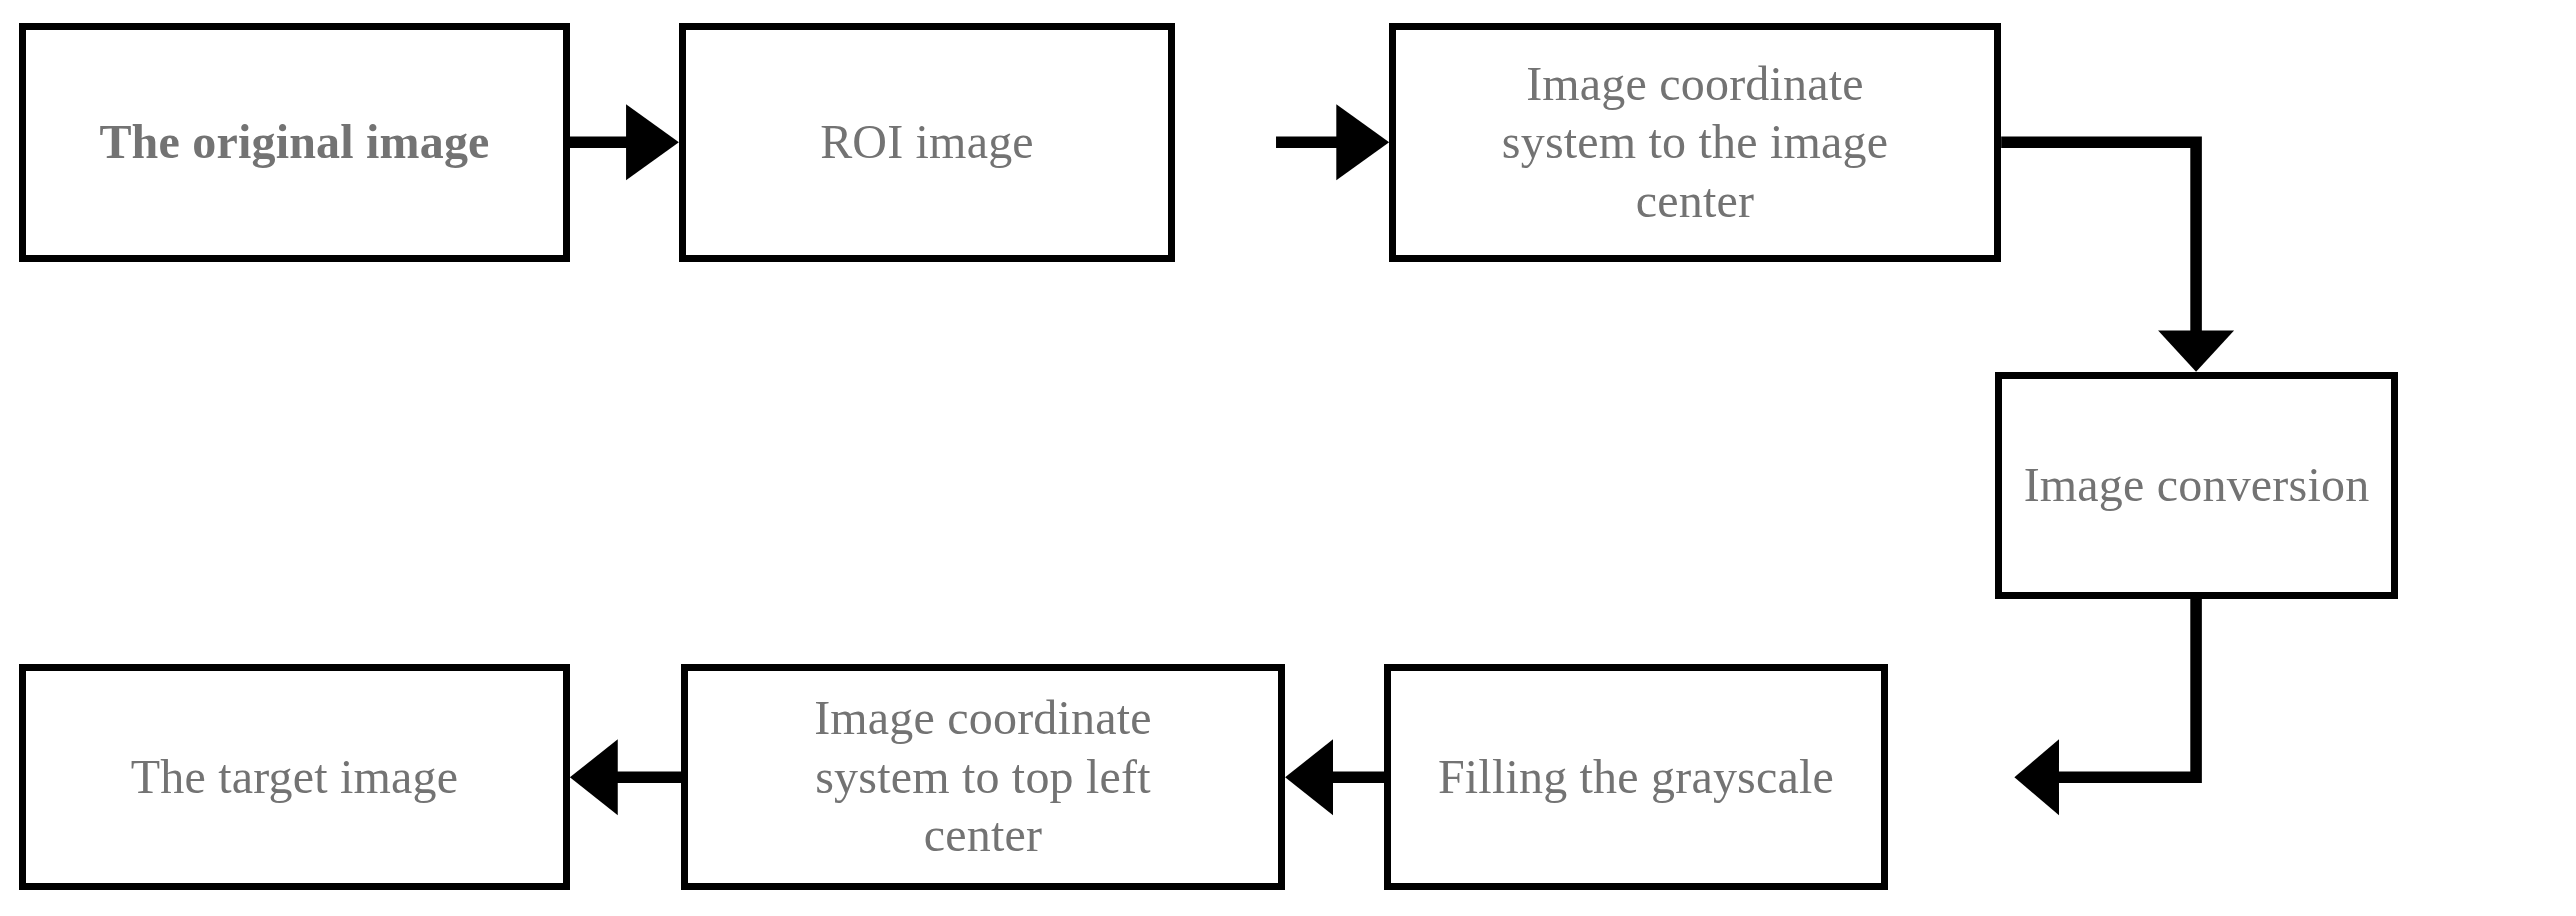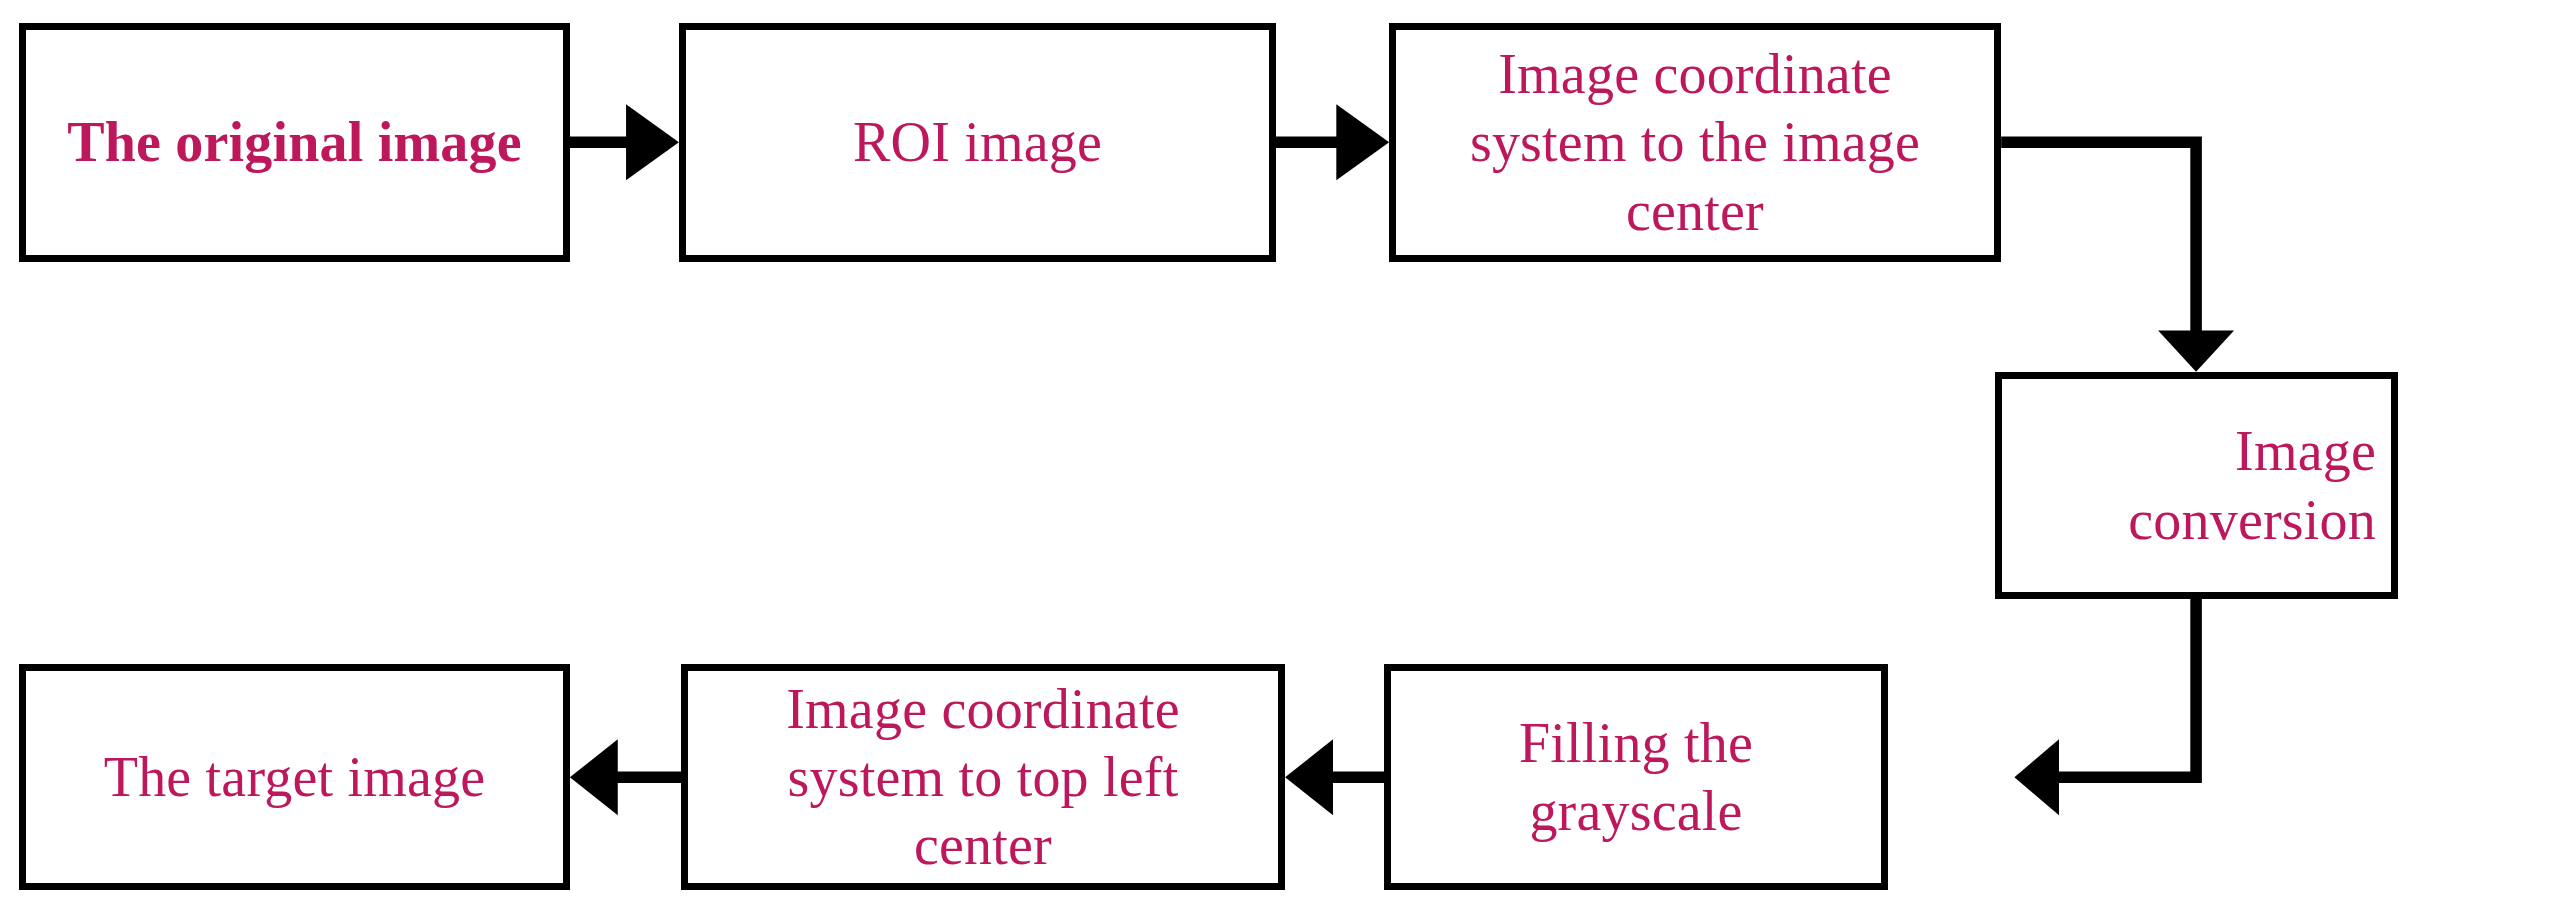--- a/index.html
+++ b/index.html
@@ -21,30 +21,30 @@
     box-sizing: border-box;
     border: 7.4px solid #000000;
     background: #ffffff;
     display: flex;
     align-items: center;
     justify-content: center;
     text-align: center;
   }
   .node-label {
     display: block;
-    color: #be185d;
-    font-size: 56px;
+    color: #737373;
+    font-size: 48px;
     line-height: 1.22;
     letter-spacing: 0.2px;
     padding: 0 15px;
     white-space: pre-line;
   }
   
   #node-original-image     { left: 19px;   top: 23px;  width: 551px; height: 239px; font-weight: bold; }
-  #node-roi-image          { left: 679px;  top: 23px;  width: 597px; height: 239px; }
+  #node-roi-image          { left: 679px;  top: 23px;  width: 496px; height: 239px; }
   #node-img-coord-center   { left: 1389px; top: 23px;  width: 612px; height: 239px; }
   #node-image-conversion   { left: 1995px; top: 372px; width: 403px; height: 227px; text-align: right; }
   #node-filling-grayscale  { left: 1384px; top: 664px; width: 504px; height: 226px; align-items: center; }
   #node-img-coord-topleft  { left: 681px;  top: 664px; width: 604px; height: 226px; }
   #node-target-image       { left: 19px;   top: 664px; width: 551px; height: 226px; }
 
   
   #connectors {
     position: absolute;
     left: 0;

